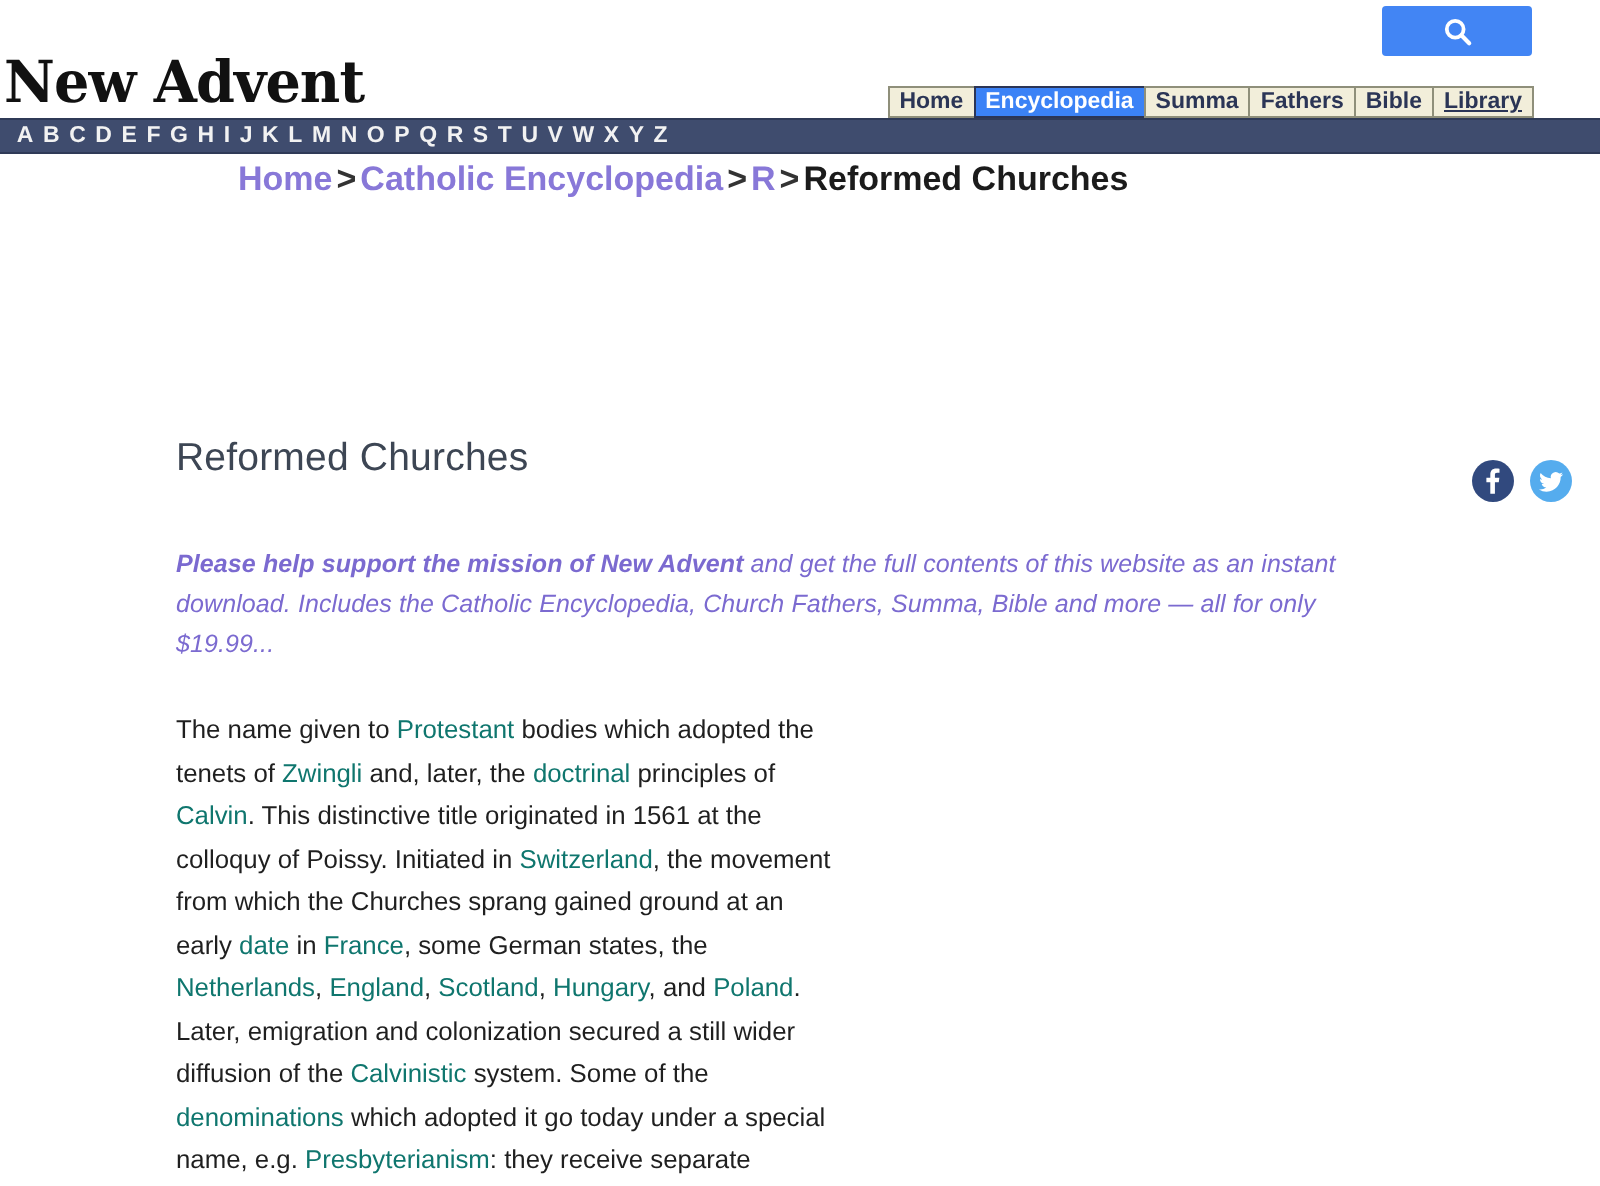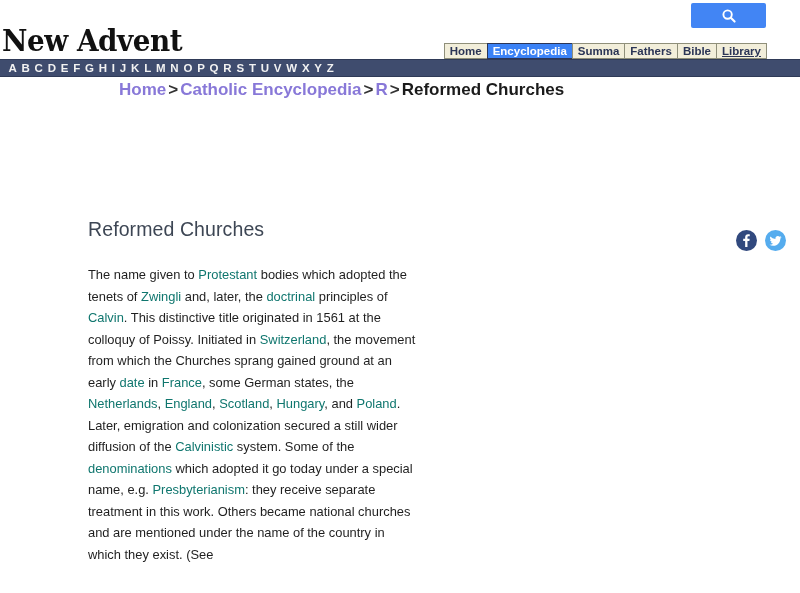--- a/index.html
+++ b/index.html
@@ -273,16 +273,19 @@
   <span>
     <svg class="social-icon" viewBox="0 0 24 24">
       <circle cx="12" cy="12" r="12" fill="#55acee"></circle>
       <path d="M18.9 8.2c-.5.23-1.05.38-1.62.45.58-.35 1.03-.9 1.24-1.56-.55.32-1.15.56-1.79.69a2.83 2.83 0 0 0-4.82 2.58 8.03 8.03 0 0 1-5.83-2.96 2.83 2.83 0 0 0 .88 3.78c-.46-.01-.9-.14-1.28-.35v.04c0 1.37.97 2.51 2.27 2.77-.24.07-.49.1-.75.1-.18 0-.36-.02-.53-.05a2.83 2.83 0 0 0 2.64 1.97 5.68 5.68 0 0 1-4.19 1.17 8 8 0 0 0 4.34 1.27c5.21 0 8.06-4.32 8.06-8.06v-.37c.56-.4 1.04-.9 1.42-1.47z" fill="#ffffff"></path>
     </svg>
   </span>
 </div>
 
 <div id="article">
   <h1 id="page-title">Reformed Churches</h1>
+  <p id="support-note">
+    <span class="lead">Please help support the mission of New Advent</span><span> and get the full contents of this website as an instant download. Includes the Catholic Encyclopedia, Church Fathers, Summa, Bible and more — all for only $19.99...</span>
+  </p>
   <div id="body-text">
     <div id="wrap-spacer"></div>
   <span>The name given to </span><a>Protestant</a><span> bodies which adopted the tenets of </span><a>Zwingli</a><span> and, later, the </span><a>doctrinal</a><span> principles of </span><a>Calvin</a><span>. This distinctive title originated in 1561 at the colloquy of Poissy. Initiated in </span><a>Switzerland</a><span>, the movement from which the Churches sprang gained ground at an early </span><a>date</a><span> in </span><a>France</a><span>, some German states, the </span><a>Netherlands</a><span>, </span><a>England</a><span>, </span><a>Scotland</a><span>, </span><a>Hungary</a><span>, and </span><a>Poland</a><span>. Later, emigration and colonization secured a still wider diffusion of the </span><a>Calvinistic</a><span> system. Some of the </span><a>denominations</a><span> which adopted it go today under a special name, e.g. </span><a>Presbyterianism</a><span>: they receive separate treatment in this work. Others became national churches and are mentioned under the name of the country in which they exist. (See </span></div>
 </div>
 
 </body></html>

